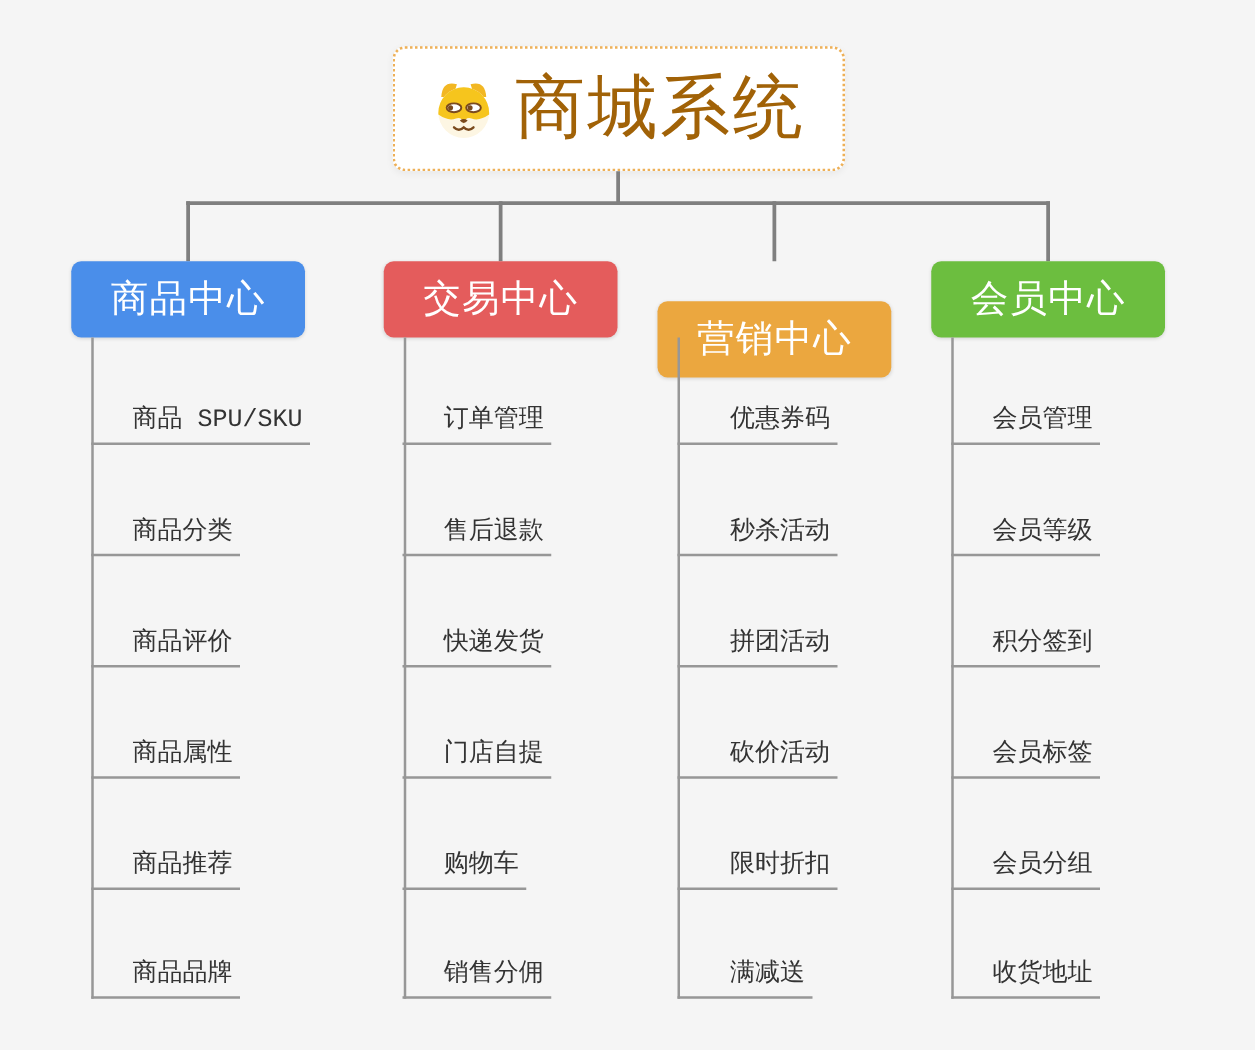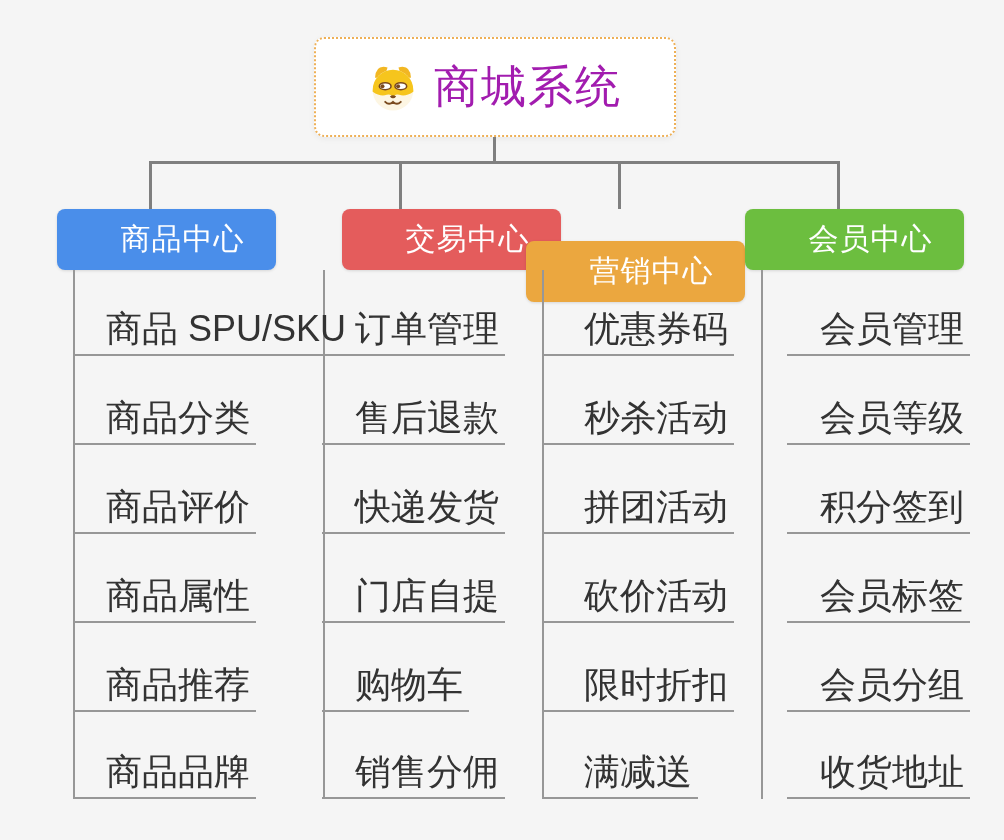--- a/index.html
+++ b/index.html
@@ -17,54 +17,54 @@
   .root-node{
     position:absolute;left:314px;top:37px;width:362px;height:100px;
     box-sizing:border-box;
     background:#ffffff;
     border:2px dotted #eeb057;
     border-radius:10px;
     display:flex;align-items:center;justify-content:center;gap:16px;
     box-shadow:0 2px 6px rgba(0,0,0,0.05);
   }
   .root-title{
-    font-size:45px;
+    font-size:56px;
     letter-spacing:2px;
-    color:#a21caf;
+    color:#a16207;
   }
   .root-icon{width:50px;height:52px;flex:0 0 auto;}
   
   .line{position:absolute;background:#7f7f7f;}
   .root-drop{left:493px;top:137px;width:3px;height:27px;}
   .h-line{left:149px;top:161px;width:691px;height:3px;}
   .drop{top:161px;width:3px;height:48px;}
   .drop-0{left:149px;} .drop-1{left:399px;} .drop-2{left:618px;} .drop-3{left:837px;}
   
   .branch-box{
     position:absolute;top:209px;width:187px;height:61px;
     border-radius:8px;
     display:flex;align-items:center;justify-content:center;
     color:#ffffff;font-size:30px;letter-spacing:1px;
     box-shadow:0 1px 3px rgba(0,0,0,0.12);
-    padding-left:32px;
   }
   .bx-0{left:57px;} .bx-1{left:307px;} .bx-2{left:526px;margin-top:32px;} .bx-3{left:745px;}
   
   .spine{position:absolute;top:270px;width:2px;height:529px;background:#979797;}
   .sp-0{left:73px;} .sp-1{left:323px;} .sp-2{left:542px;} .sp-3{left:761px;}
   
   .leaf{
     position:absolute;height:44px;box-sizing:border-box;
     border-bottom:2px solid #979797;
     display:flex;align-items:flex-end;
     padding:0 6px 7px 33px;
-    font-size:36px;line-height:1;color:#333333;
+    font-size:20px;line-height:1;color:#333333;
     white-space:nowrap;
+    font-family:Liberation Mono, monospace;
   }
-  .lc-0{left:73px;} .lc-1{left:322px;} .lc-2{left:542px;padding-left:42px;} .lc-3{left:761px;margin-left:26px;}
+  .lc-0{left:73px;} .lc-1{left:322px;} .lc-2{left:542px;padding-left:42px;} .lc-3{left:761px;}
   .lr-0{top:312px;} .lr-1{top:401px;} .lr-2{top:490px;}
   .lr-3{top:579px;} .lr-4{top:668px;} .lr-5{top:755px;}
 </style>
 </head>
 <body>
 
 <div class="canvas">
 
   <div class="root-node">
     <svg class="root-icon" viewBox="0 0 64 64">
@@ -89,21 +89,21 @@
   </div>
 
   <div class="line root-drop"></div>
   <div class="line h-line"></div>
   <div class="line drop drop-0"></div>
   <div class="line drop drop-1"></div>
   <div class="line drop drop-2"></div>
   <div class="line drop drop-3"></div>
 
   <div class="branch-box bx-0" style="background-color: rgb(74, 142, 234);">商品中心</div>
-  <div class="branch-box bx-1" style="background-color: rgb(228, 92, 92); margin-left: 35px;">交易中心</div>
+  <div class="branch-box bx-1" style="background-color: rgb(228, 92, 92);">交易中心</div>
   <div class="branch-box bx-2" style="background-color: rgb(235, 167, 63);">营销中心</div>
   <div class="branch-box bx-3" style="background-color: rgb(108, 190, 63);">会员中心</div>
 
   <div class="spine sp-0"></div>
   <div class="spine sp-1"></div>
   <div class="spine sp-2"></div>
   <div class="spine sp-3"></div>
 
   <div class="leaf lc-0 lr-0">商品 SPU/SKU</div>
   <div class="leaf lc-0 lr-1">商品分类</div>

